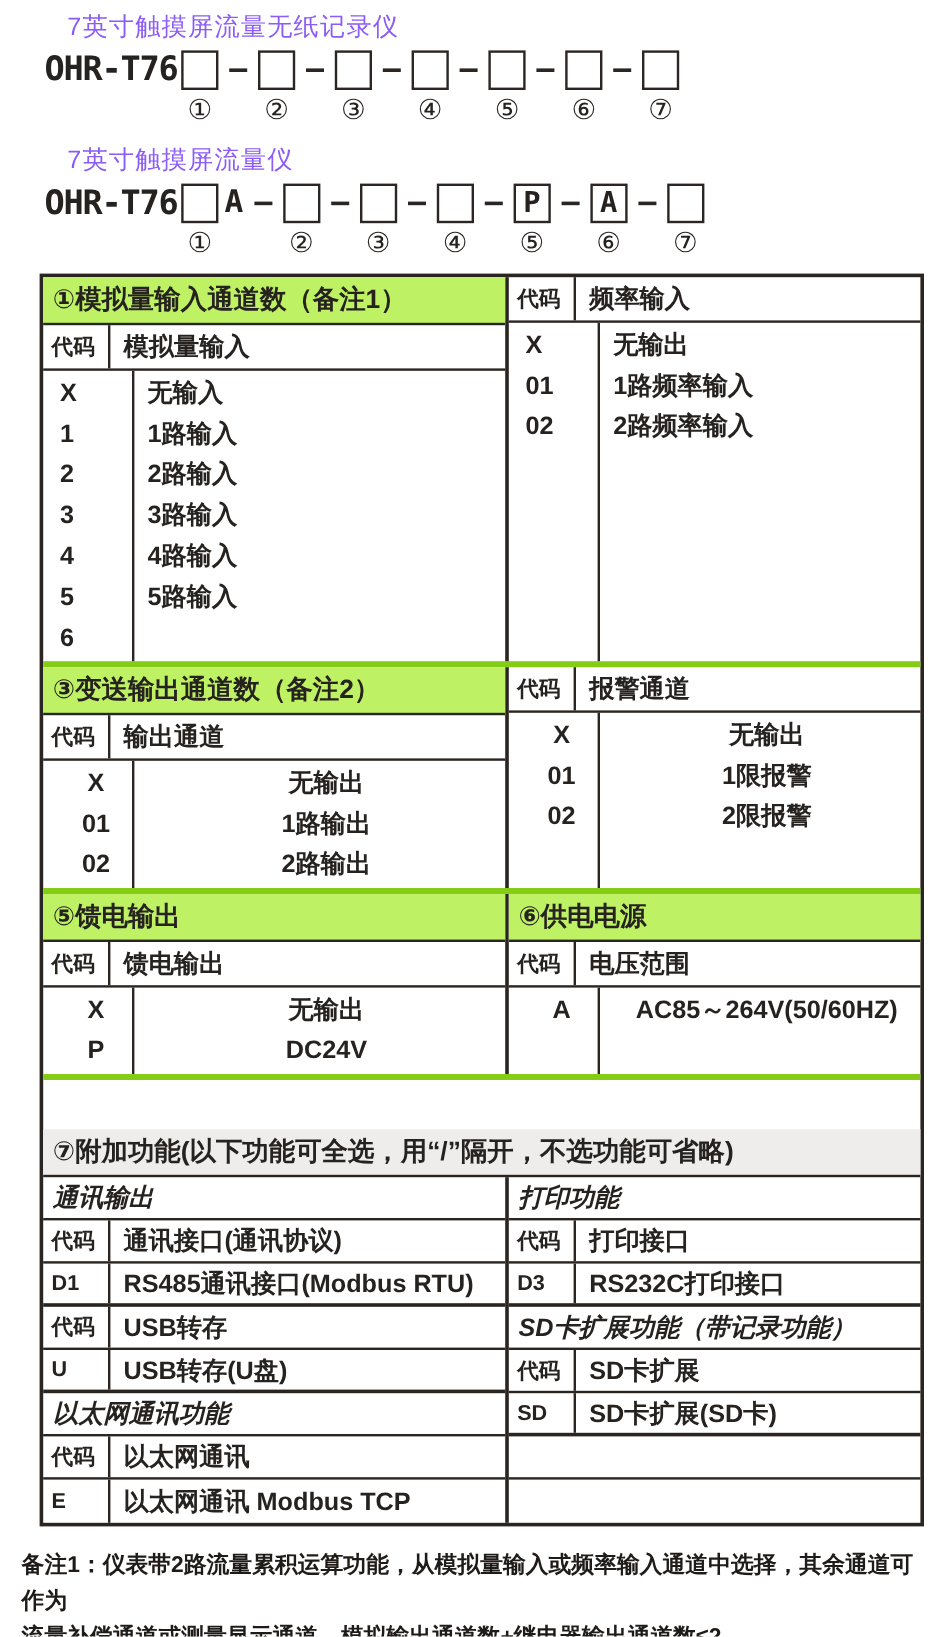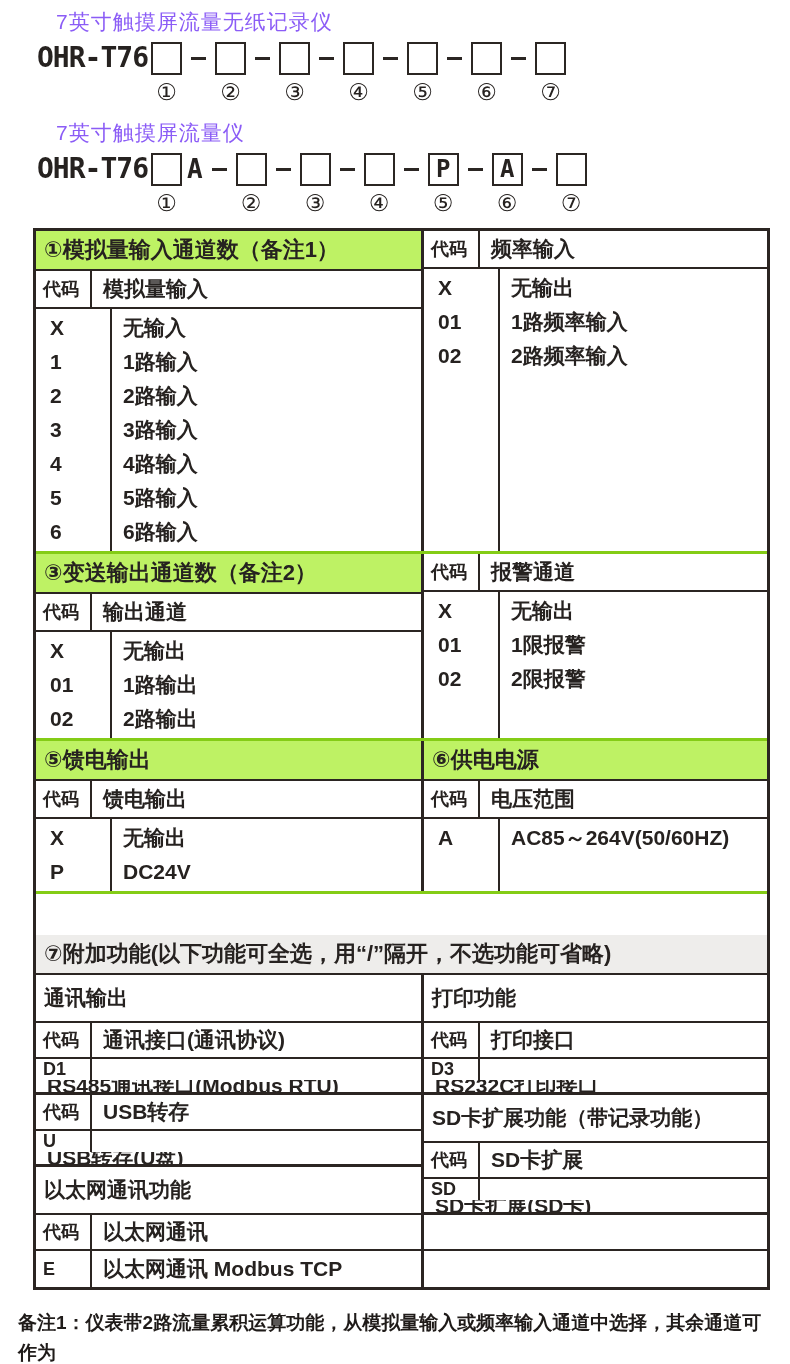--- a/index.html
+++ b/index.html
@@ -51,21 +51,21 @@
     font-size: 23px; margin-top: 3px; color: #262220;
   }
   .title2 { margin-top: 14px; }
   
   .spec-table {
     margin: 12px 0 0 33px;
     width: 737px;
     border: 3px solid #2b2522;
   }
   .tsec { display: grid; grid-template-columns: 388px 1fr; }
-  .tsec + .tsec, .tsec7 { border-top: 3px solid #84cc16; }
+  .tsec + .tsec, .tsec7 { border-top: 5px solid #84cc16; text-align: center; }
   .half { display: flex; flex-direction: column; }
   .half-l { border-right: 3px solid #2b2522; }
   .sec-hdr {
     height: 40px; flex: none;
     background: #bef264;
     border-bottom: 2px solid #2b2522;
     display: flex; align-items: center;
     padding-left: 8px;
     font-weight: bold; font-size: 22px;
     white-space: nowrap; overflow: hidden;
@@ -101,30 +101,30 @@
     padding: 2px 0 2px 14px;
   }
   .col-descs { flex: 1; padding: 2px 0 2px 11px; }
   .dline {
     height: 34px; line-height: 34px;
     font-weight: bold; font-size: 21px;
     white-space: nowrap; overflow: hidden;
   }
   
   .feat-hdr {
-    height: 48px; flex: none;
+    height: 36px; flex: none;
     border-bottom: 2px solid #2b2522;
     display: flex; align-items: center;
     padding-left: 8px;
     font-weight: bold; font-size: 21px;
-    white-space: nowrap; overflow: hidden;
+    white-space: nowrap; overflow: hidden; font-style: italic;
   }
   .feat-sub { display: flex; height: 36px; flex: none; border-bottom: 2px solid #2b2522; }
   .feat-data { display: flex; height: 36px; flex: none; }
-  .feat-data.sep { border-bottom: 3px solid #2b2522; flex-direction: column; }
+  .feat-data.sep { border-bottom: 3px solid #2b2522; }
   .empty-row { height: 36px; flex: none; border-bottom: 2px solid #2b2522; }
   .empty-fill { flex: 1; }
   
   .note {
     margin: 18px 0 0 18px;
     width: 750px;
     font-size: 19px; font-weight: bold;
     line-height: 30px;
     color: #1f1b19;
   }
@@ -263,21 +263,20 @@
             <div class="dline">5</div>
             <div class="dline">6</div>
           </div>
           <div class="col-descs">
             <div class="dline">无输入</div>
             <div class="dline">1路输入</div>
             <div class="dline">2路输入</div>
             <div class="dline">3路输入</div>
             <div class="dline">4路输入</div>
             <div class="dline">5路输入</div>
-            <div class="dline">6路输入</div>
           </div>
         </div>
       </div>
       <div class="half">
         <div class="sub-row">
           <div class="cell-code">代码</div>
           <div class="cell-label">频率输入</div>
         </div>
         <div class="data-block">
           <div class="col-codes">

